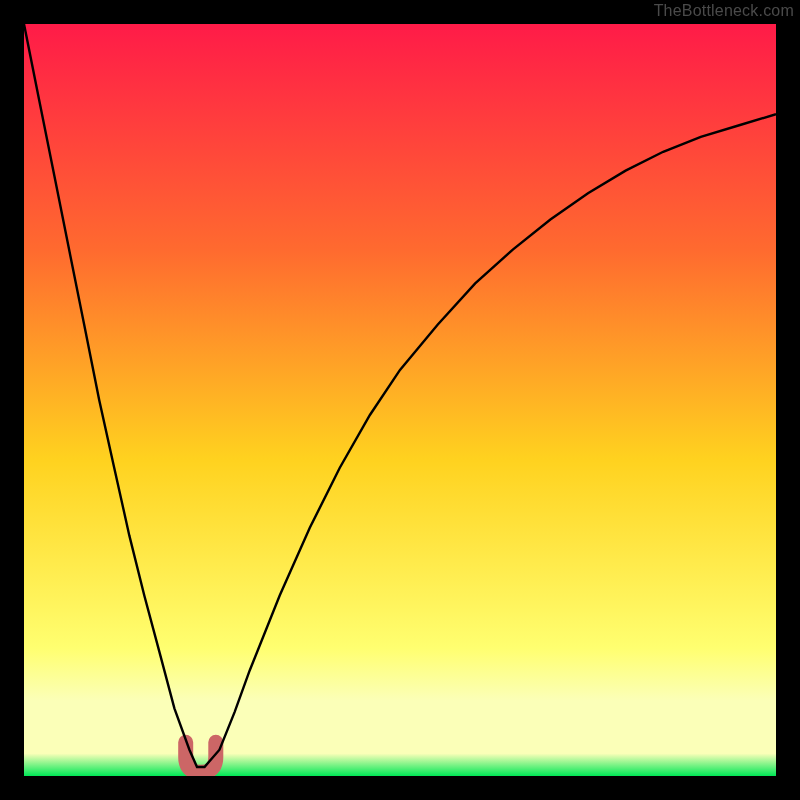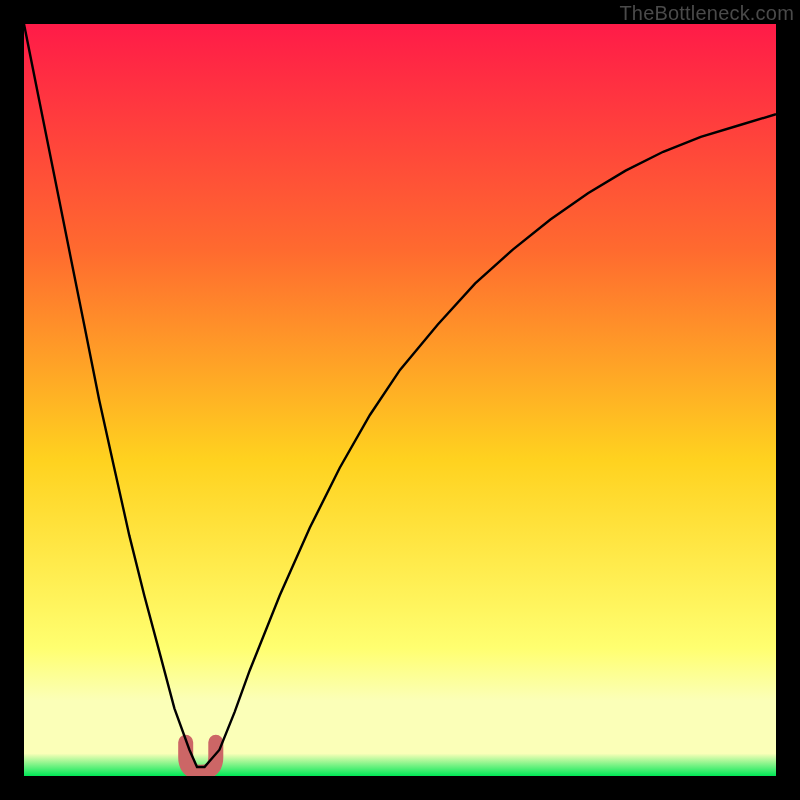--- a/index.html
+++ b/index.html
@@ -17,21 +17,21 @@
     top: 24px;
     width: 752px;
     height: 752px;
     box-sizing: border-box;
   }
   .attribution {
     position: absolute;
     top: 2px;
     right: 6px;
     color: #4a4a4a;
-    font-size: 20px;
+    font-size: 16px;
     font-weight: 500;
     letter-spacing: 0.2px;
     user-select: none;
   }
   svg {
     position: absolute;
     left: 0;
     top: 0;
   }
 </style>

